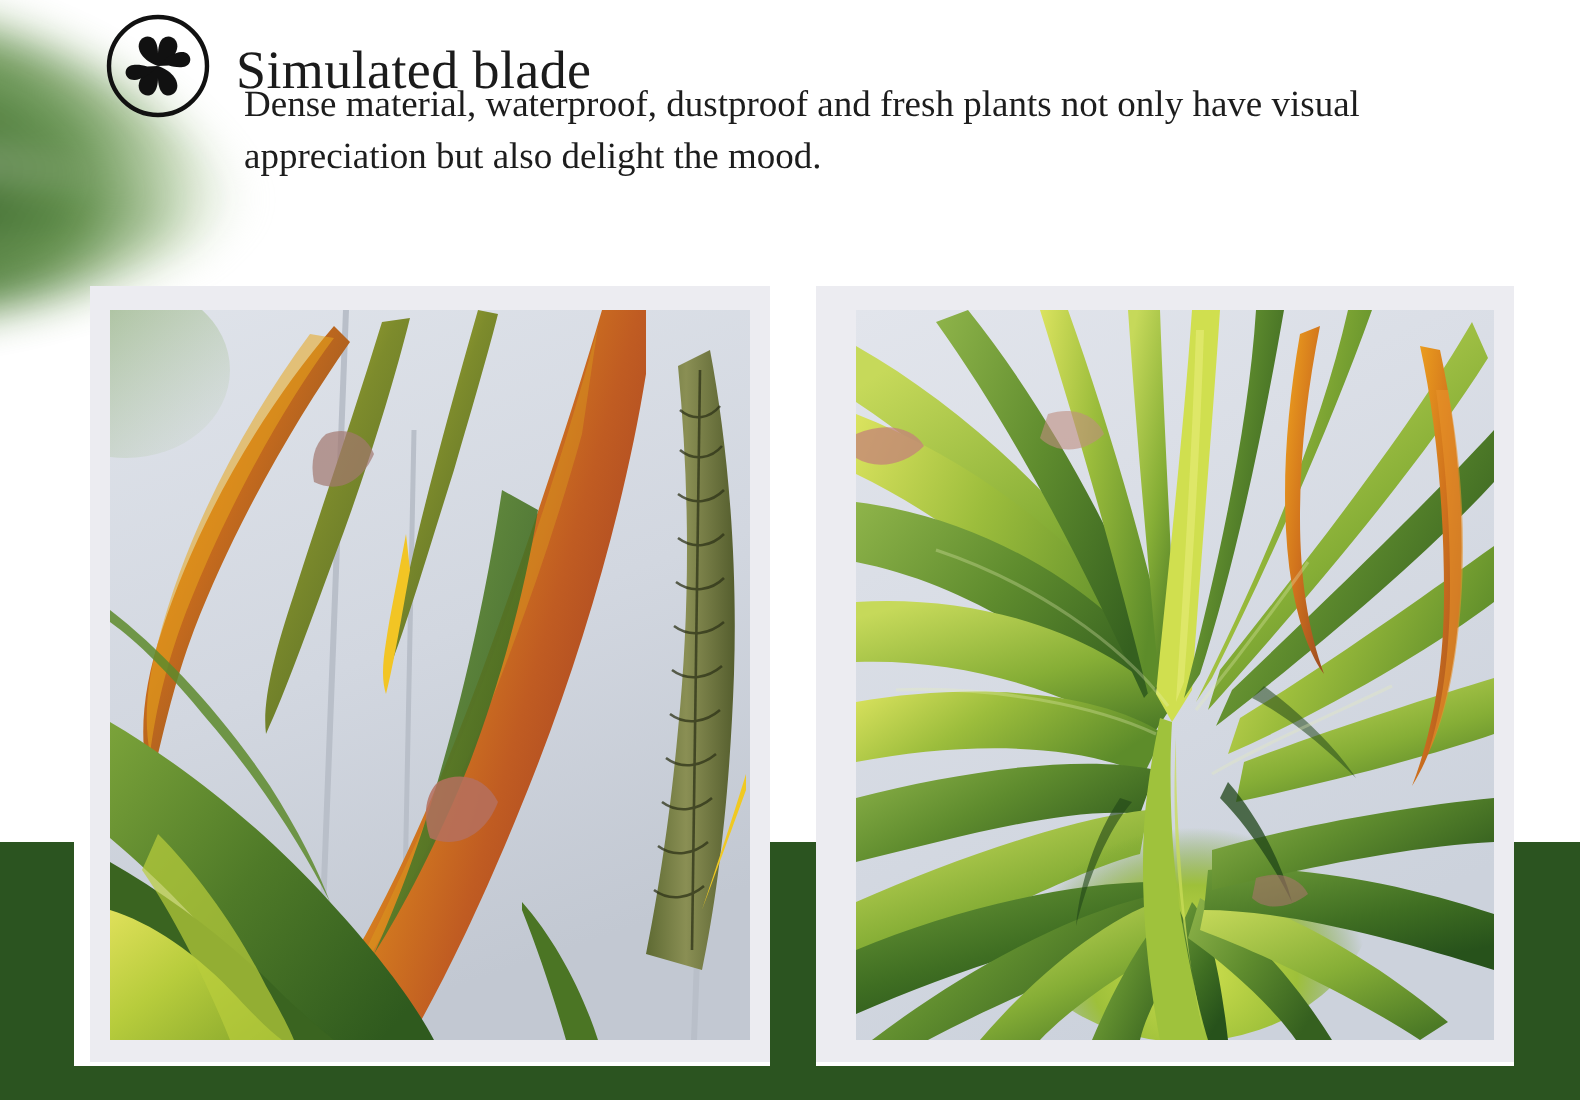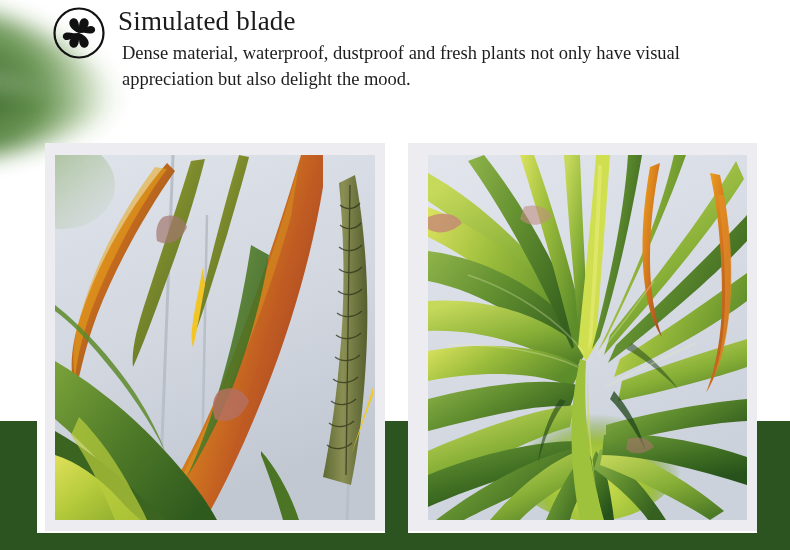--- a/index.html
+++ b/index.html
@@ -35,21 +35,21 @@
     width:790px; height:125px;
     z-index:5;
   }
   .badge {
     position:absolute;
     left:52px; top:6px;
     width:54px; height:54px;
   }
   .title {
     position:absolute;
-    left:118px; top:4px;
+    left:118px; top:18px;
     font-size:27px;
     line-height:34px;
     color:#1b1b1b;
     letter-spacing:.2px;
     white-space:nowrap;
   }
   .subtitle {
     position:absolute;
     left:122px; top:41px;
     width:600px;

